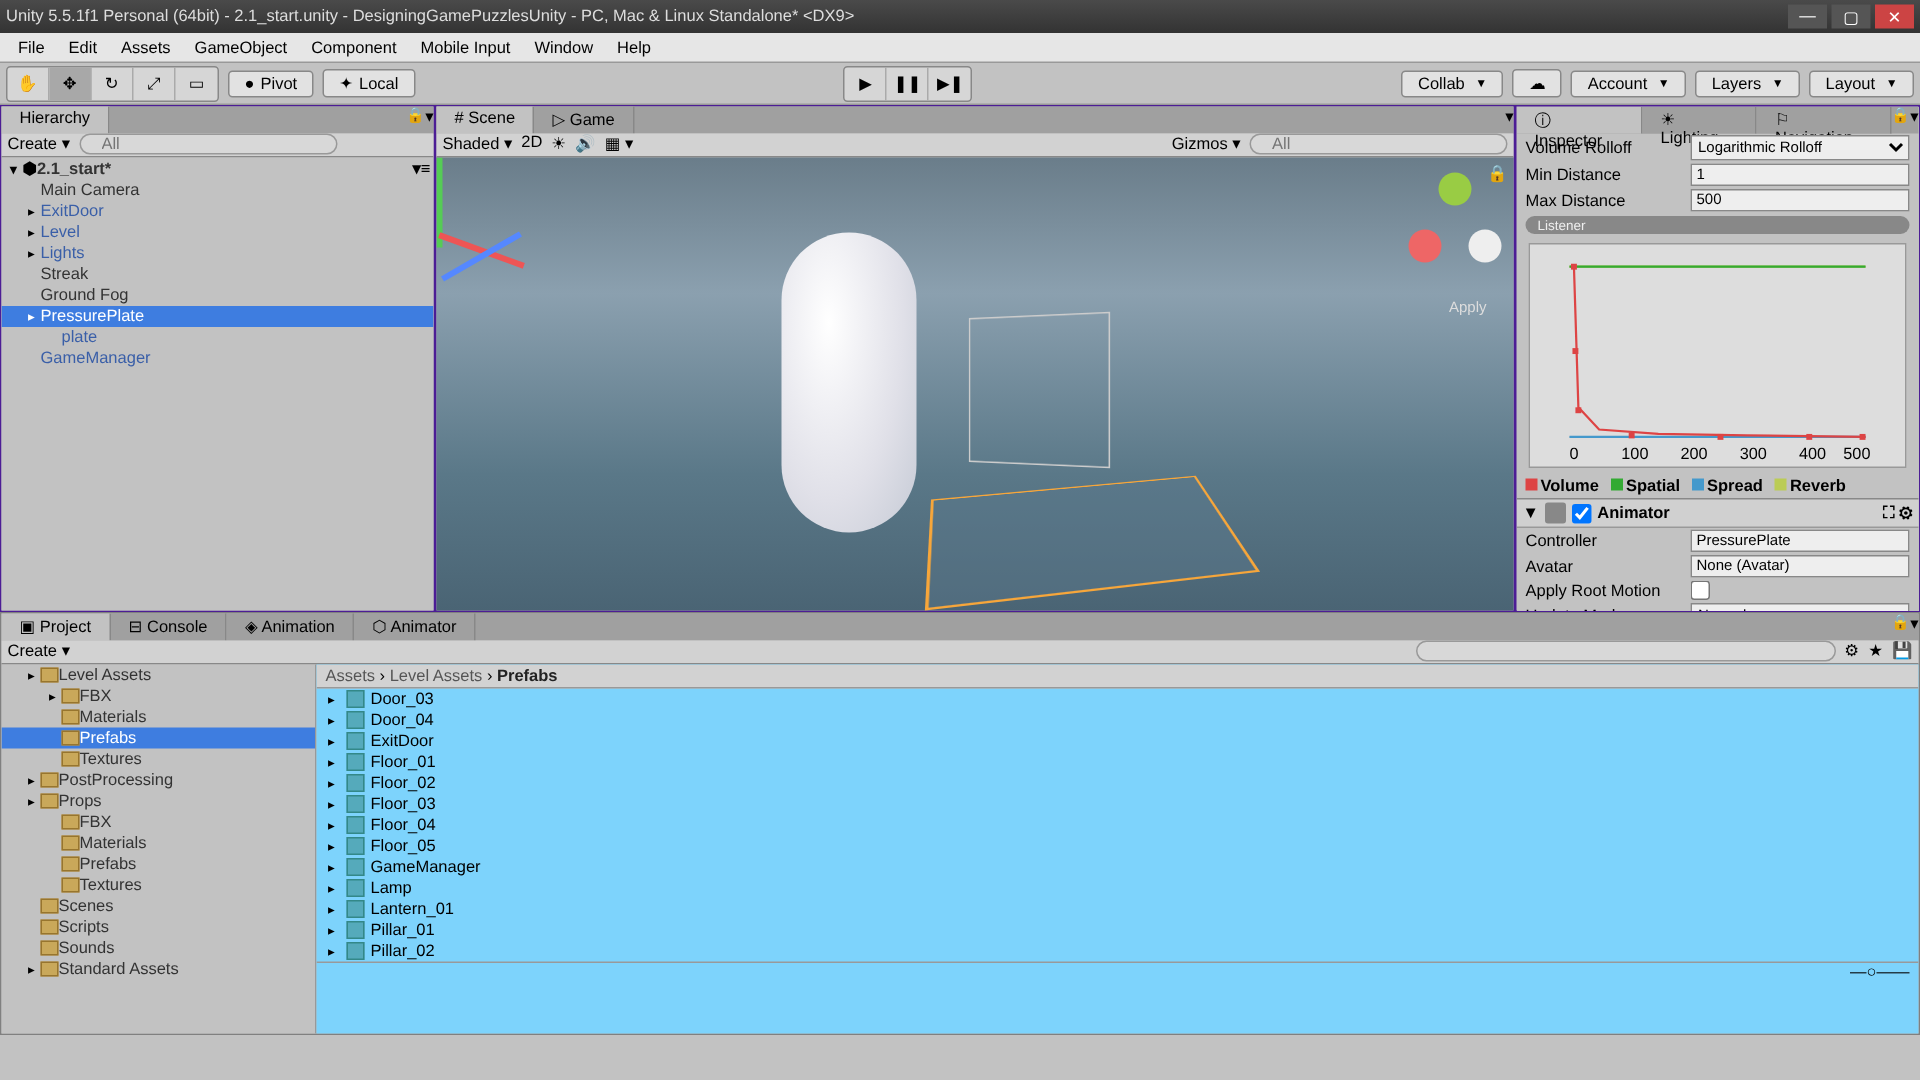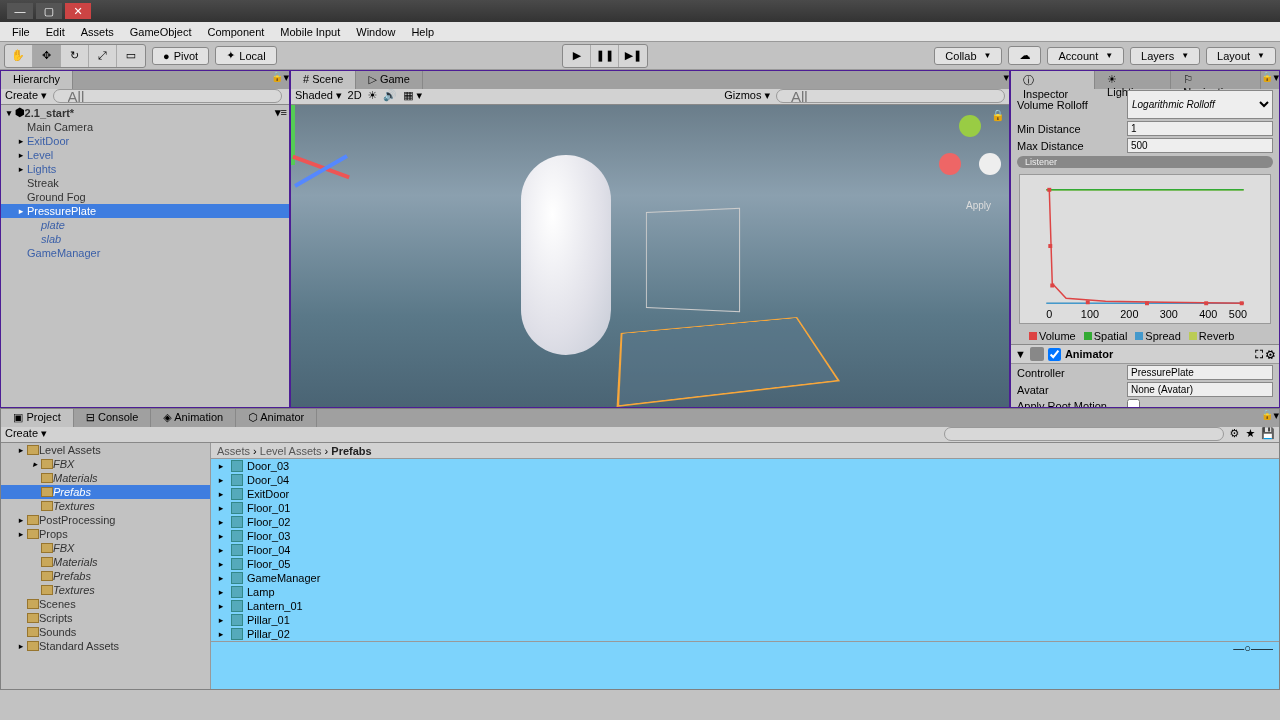--- a/index.html
+++ b/index.html
@@ -36,21 +36,21 @@
 
 .hierarchy { width:290px; }
 .tree { overflow:auto; flex:1; background:#c2c2c2; }
 .tree-item { padding:1px 2px; display:flex; align-items:center; cursor:pointer; }
 .tree-item.selected { background:#3e7de0; color:#fff; }
 .tree-item.scene { font-weight:bold; }
 .fold { width:12px; text-align:center; font-size:9px; }
 .tree-item .label { color:#333; }
 .tree-item .label.prefab { color:#3a5fa8; }
 .tree-item.selected .label { color:#fff; }
-.indent1 { padding-left:14px; } .indent2 { padding-left:28px;font-style:italic; }
+.indent1 { padding-left:14px; } .indent2 { padding-left:28px; }
 
 
 .viewport { flex:1; display:flex; flex-direction:column; }
 .scene-img { flex:1; background:linear-gradient(180deg,#6a7d8a 0%,#8ba0af 30%,#5a7888 70%,#4a6474 100%); position:relative; overflow:hidden; }
 .capsule { position:absolute; left:230px; top:50px; width:90px; height:200px; background:radial-gradient(ellipse at 35% 30%,#fff,#e0e0e8 60%,#c5cad5); border-radius:45px; }
 .plate { position:absolute; left:330px; top:190px; width:200px; height:120px; border:2px solid #f7a63a; background:rgba(90,120,140,.4); transform:perspective(400px) rotateX(55deg) rotateZ(-10deg); }
 .wire-box { position:absolute; left:350px; top:105px; width:100px; height:100px; border:1px solid #ccc; transform:perspective(400px) rotateY(-20deg); }
 .gizmo-y { left:395px; top:120px; height:60px; width:4px; background:#5c5; }
 .gizmo-x { left:340px; top:220px; width:60px; height:4px; background:#e55; transform:rotate(20deg); }
 .gizmo-z { left:395px; top:225px; width:60px; height:4px; background:#58f; transform:rotate(-30deg); }
@@ -59,49 +59,50 @@
 .persp-gizmo .ay { background:#9c4; top:0; left:20px; }
 .persp-gizmo .ax { background:#e66; top:38px; left:0; }
 .persp-gizmo .az { background:#eee; top:38px; left:40px; }
 .persp-label { position:absolute; right:18px; top:95px; color:#ddd; font-size:10px; }
 
 
 .inspector { width:270px; overflow-y:auto; font-size:10px; }
 .insp-row { display:flex; align-items:center; padding:1px 6px; }
 .insp-row .lbl { width:110px; }
 .insp-row input[type=text] { flex:1; height:15px; background:#eee; border:1px solid #888; padding:0 3px; font-size:10px; }
-.insp-row select { flex:1; height:29px; background:#eee; border:1px solid #888; font-size:10px;font-style:italic; }
+.insp-row select { flex:1; height:17px; background:#eee; border:1px solid #888; font-size:10px; }
 .comp-header { background:#d0d0d0; border-top:1px solid #888; border-bottom:1px solid #999; padding:2px 4px; display:flex; align-items:center; gap:4px; font-weight:bold; }
 .comp-header .icon { width:14px; height:14px; background:#888; border-radius:2px; }
 .listener-tag { display:inline-block; background:#888; color:#eee; padding:1px 8px; border-radius:8px; margin:2px 6px; font-size:9px; }
 .curve-box { height:150px; margin:4px 8px; background:#ddd; border:1px solid #999; position:relative; }
-.curve-legend { padding:2px 18px; display:flex; gap:8px; font-size:9px; }
+.curve-legend { padding:2px 6px; display:flex; gap:8px; font-size:9px;font-weight:bold; }
 .sw { width:8px; height:8px; display:inline-block; margin-right:2px; }
 
 
 .bottom { height:282px; display:flex; }
 .project { flex:1; display:flex; flex-direction:column; border:1px solid #808080; }
 .project-body { flex:1; display:flex; }
 .folder-tree { width:210px; border-right:1px solid #999; overflow:auto; background:#c2c2c2; }
 .asset-list { flex:1; overflow:auto; background:#7dd3fc; }
 .breadcrumb { height:16px; padding:2px 6px; border-bottom:1px solid #999; background:#d2d2d2; }
 .breadcrumb span { color:#555; }
 .breadcrumb .cur { font-weight:bold; color:#222; }
 .asset-item { padding:1px 4px; display:flex; align-items:center; gap:4px; cursor:pointer; }
 .cube-icon { width:12px; height:12px; background:#5ab; border:1px solid #388; }
 .folder-icon { width:12px;height:10px;background:#c9a85a;border:1px solid #97752e; }
-.search { background:#d8d8d8; border:1px solid #999; border-radius:8px; height:14px; padding:0 14px; font-size:15px; }
+.search { background:#d8d8d8; border:1px solid #999; border-radius:8px; height:14px; padding:0 14px; font-size:11px; }
 .lock-icon { font-size:10px; }
 .dropdown-arrow { font-size:8px; margin-left:3px; }
 svg { pointer-events:none; }
 </style>
 </head>
 <body>
 
 <div class="titlebar">
+  <span class="title">Unity 5.5.1f1 Personal (64bit) - 2.1_start.unity - DesigningGamePuzzlesUnity - PC, Mac &amp; Linux Standalone* &lt;DX9&gt;</span>
   <div class="winbtn">—</div>
   <div class="winbtn">▢</div>
   <div class="winbtn close">✕</div>
 </div>
 
 <div class="menubar">
   <span>File</span>
   <span>Edit</span>
   <span>Assets</span>
   <span>GameObject</span>
@@ -192,24 +193,20 @@
             <span class="fold"></span>
             <span class="label">Ground Fog</span>
           </div>
           <div class="tree-item indent1 selected">
             <span class="fold">▸</span>
             <span class="label prefab">PressurePlate</span>
           </div>
           <div class="tree-item indent2">
             <span class="fold"></span>
             <span class="label prefab">plate</span>
-          </div>
-          <div class="tree-item indent2">
-            <span class="fold"></span>
-            <span class="label prefab">slab</span>
           </div>
           <div class="tree-item indent1">
             <span class="fold"></span>
             <span class="label prefab">GameManager</span>
           </div>
         </div>
     </div>
   </div>
 
   <div class="panel viewport">

